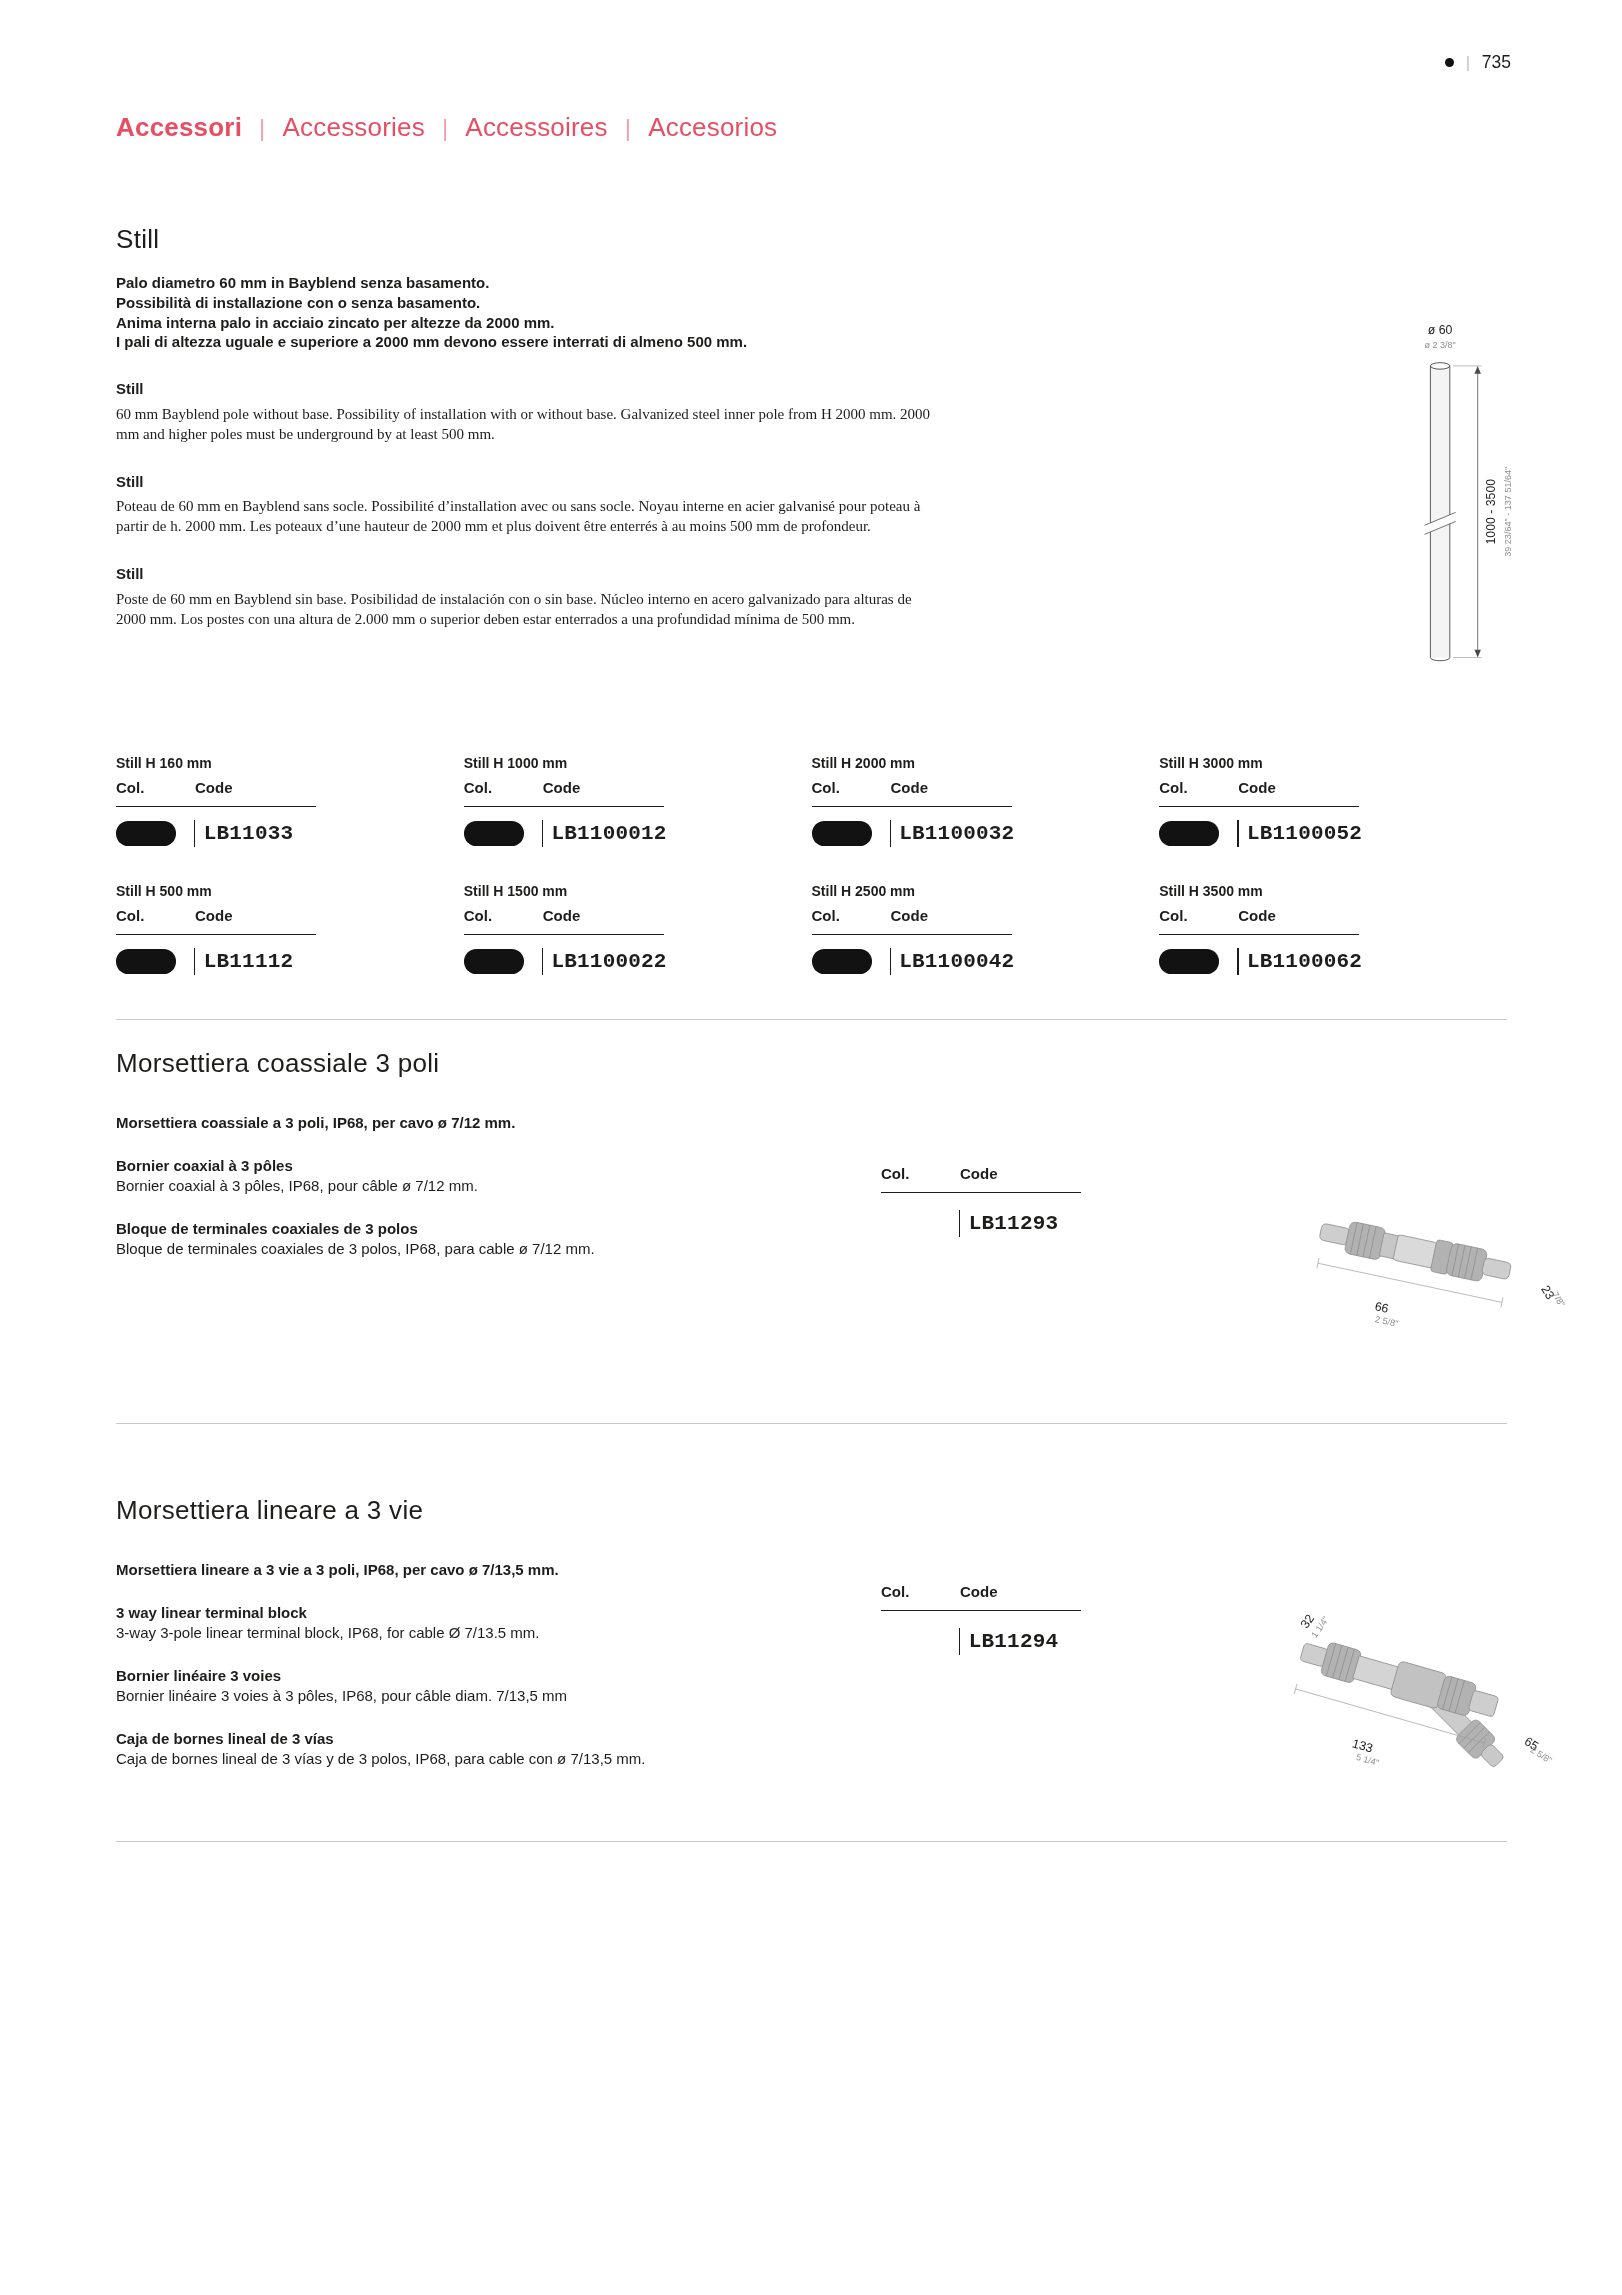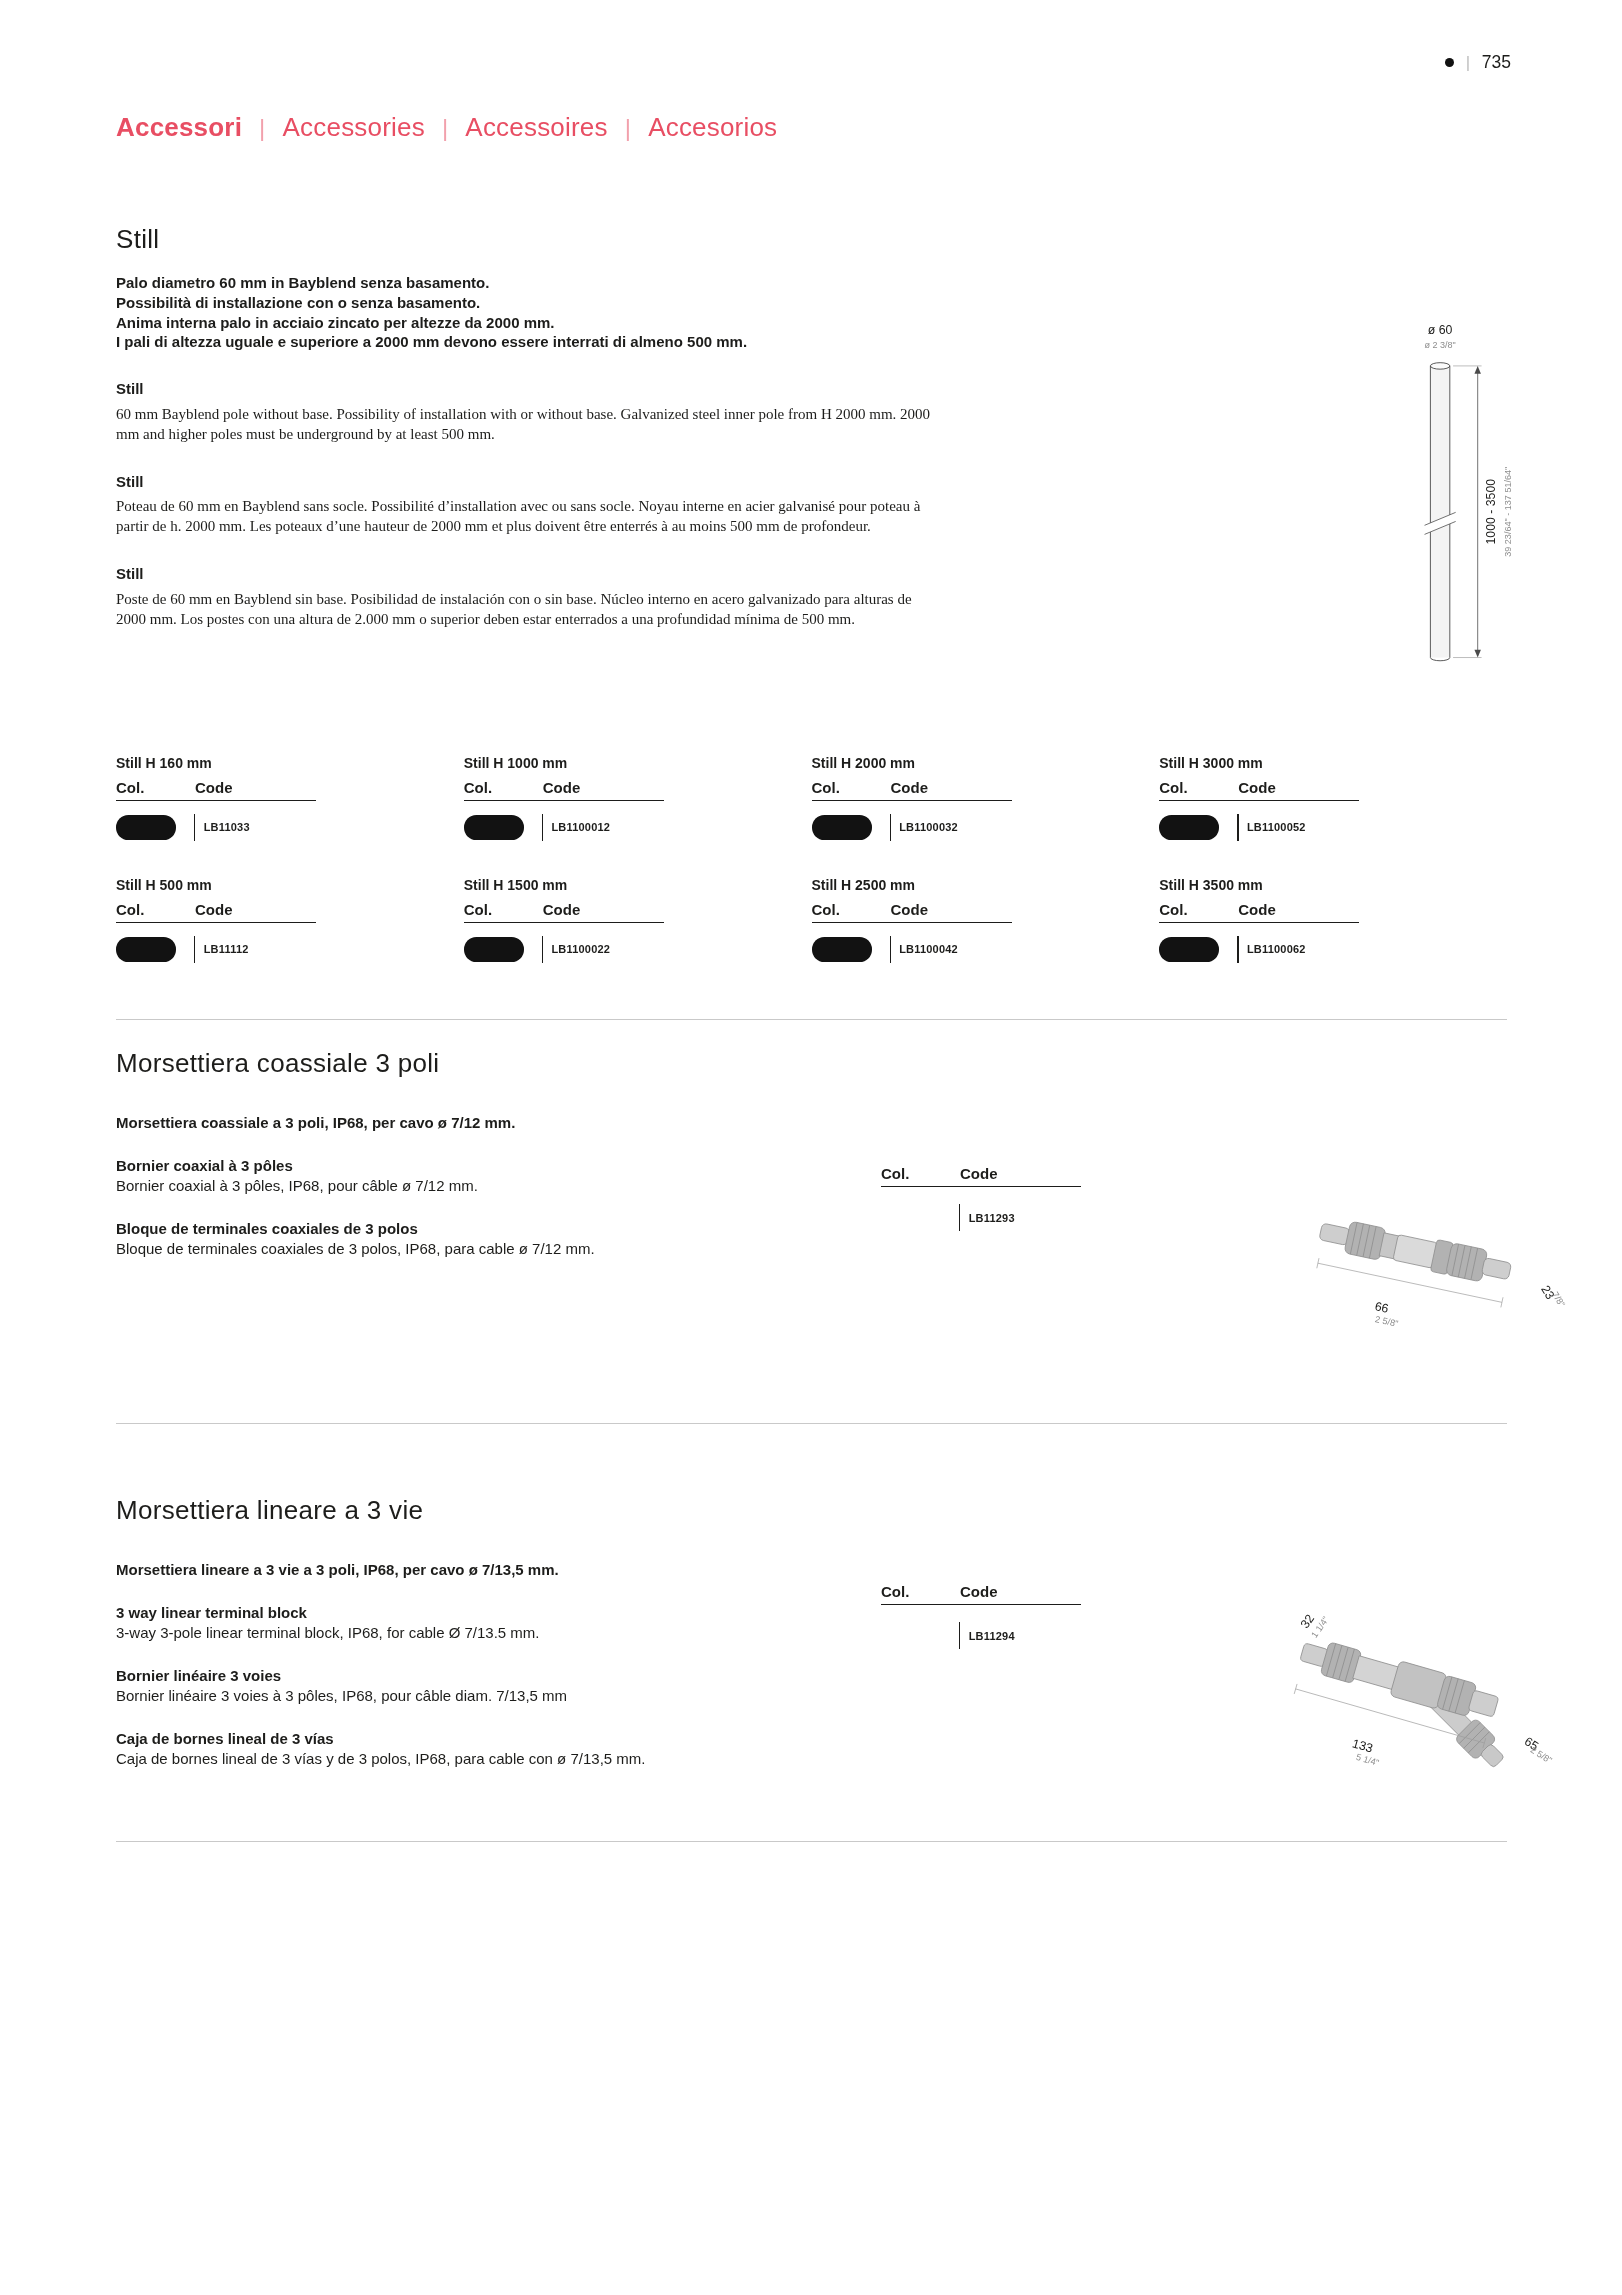--- a/index.html
+++ b/index.html
@@ -31,26 +31,26 @@
   .lang .lh { font-weight:700; }
   .lang .lt { margin-top:6px;font-family:Liberation Serif, serif; }
 
   
   .pole { position:absolute; left:1409px; top:320px; }
   svg { font-family:"Liberation Sans", sans-serif; }
 
   
   .grid { position:absolute; left:116px; top:755px; width:1391px; display:grid; grid-template-columns:repeat(4,1fr); row-gap:36px; }
   .p-title { font-weight:700; font-size:14px; }
-  .colcode { display:flex; width:200px; margin-top:7.8px; padding-bottom:4px; border-bottom:1px solid #1d1d1b; font-weight:700; font-size:15px; }
+  .colcode { display:flex; width:200px; margin-top:7.8px; padding-bottom:10px; border-bottom:1px solid #1d1d1b; font-weight:700; font-size:15px; }
   .col-l { width:79px; }
   .swrow { display:flex; align-items:center; margin-top:13px; height:27px; }
   .swatch { width:60px; height:25px; border-radius:12.3px; background:var(--swatch, #121212); }
   .vbar { width:1.3px; height:27px; background:#1d1d1b; margin-left:18px; }
-  .codetext { margin-left:8.4px; font-weight:700; font-size:11px; letter-spacing:0.2px; }
+  .codetext { margin-left:8.4px; font-weight:700; font-size:21px; letter-spacing:0.2px;font-family:Liberation Mono, monospace; }
 
   
   .rule { position:absolute; left:116px; width:1391px; height:0.6px; background:#c9c9c9; }
   .rule1 { top:1019px; } .rule2 { top:1423px; } .rule3 { top:1841px; }
 
   
   .subsection { position:absolute; left:116px; width:825px; }
   .coax { top:1048px; } .linear { top:1495px; }
   .intro2 { margin-top:34px; font-weight:700; font-size:15px; line-height:1.32; }
   .block { margin-top:23.4px; font-size:15px; line-height:1.32; }

